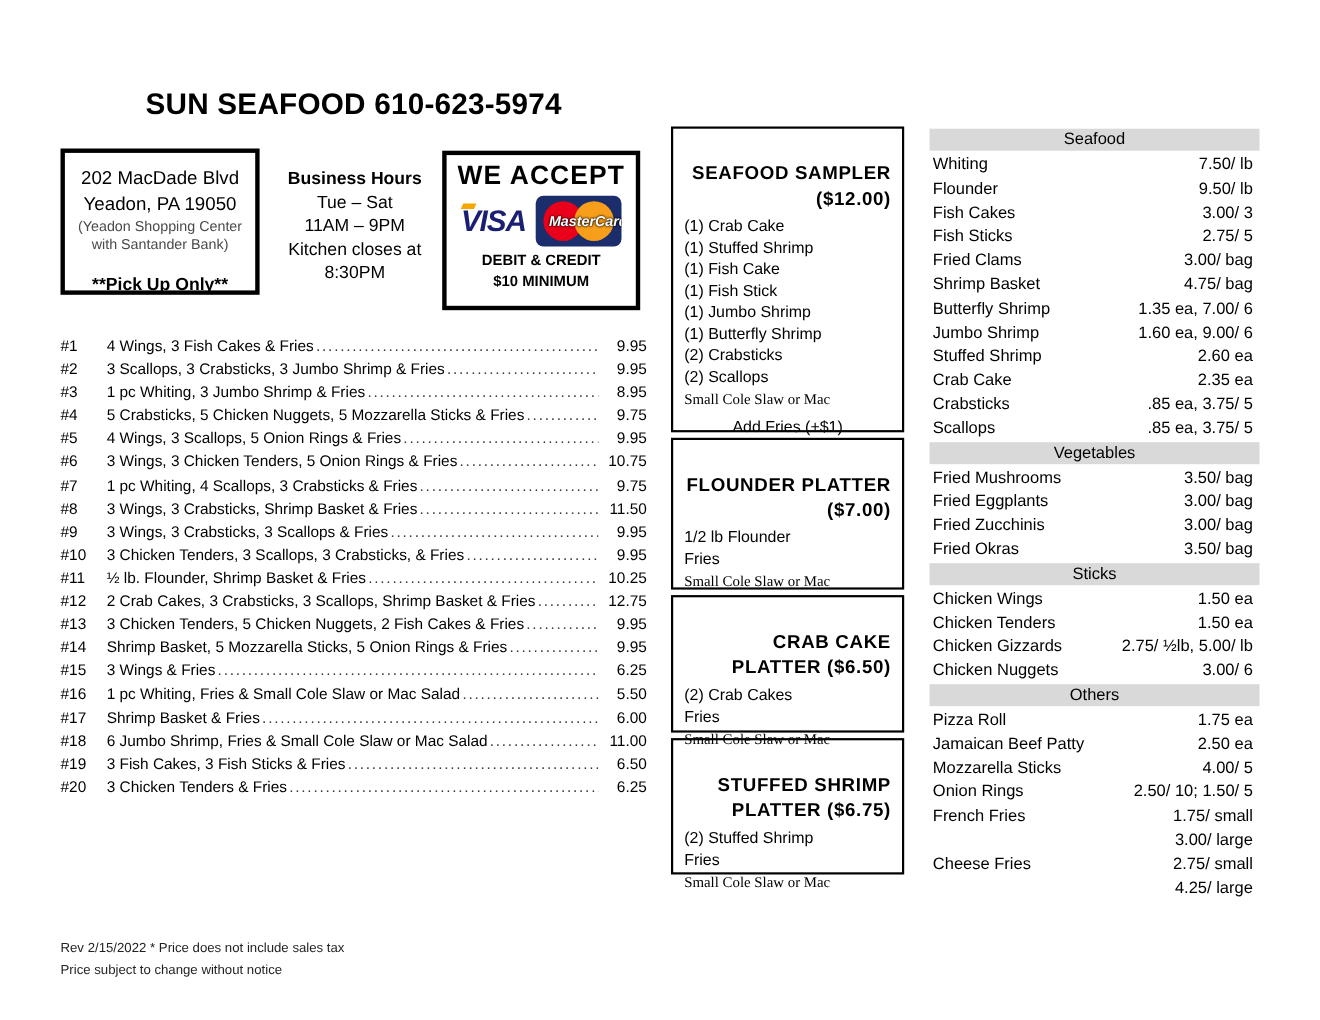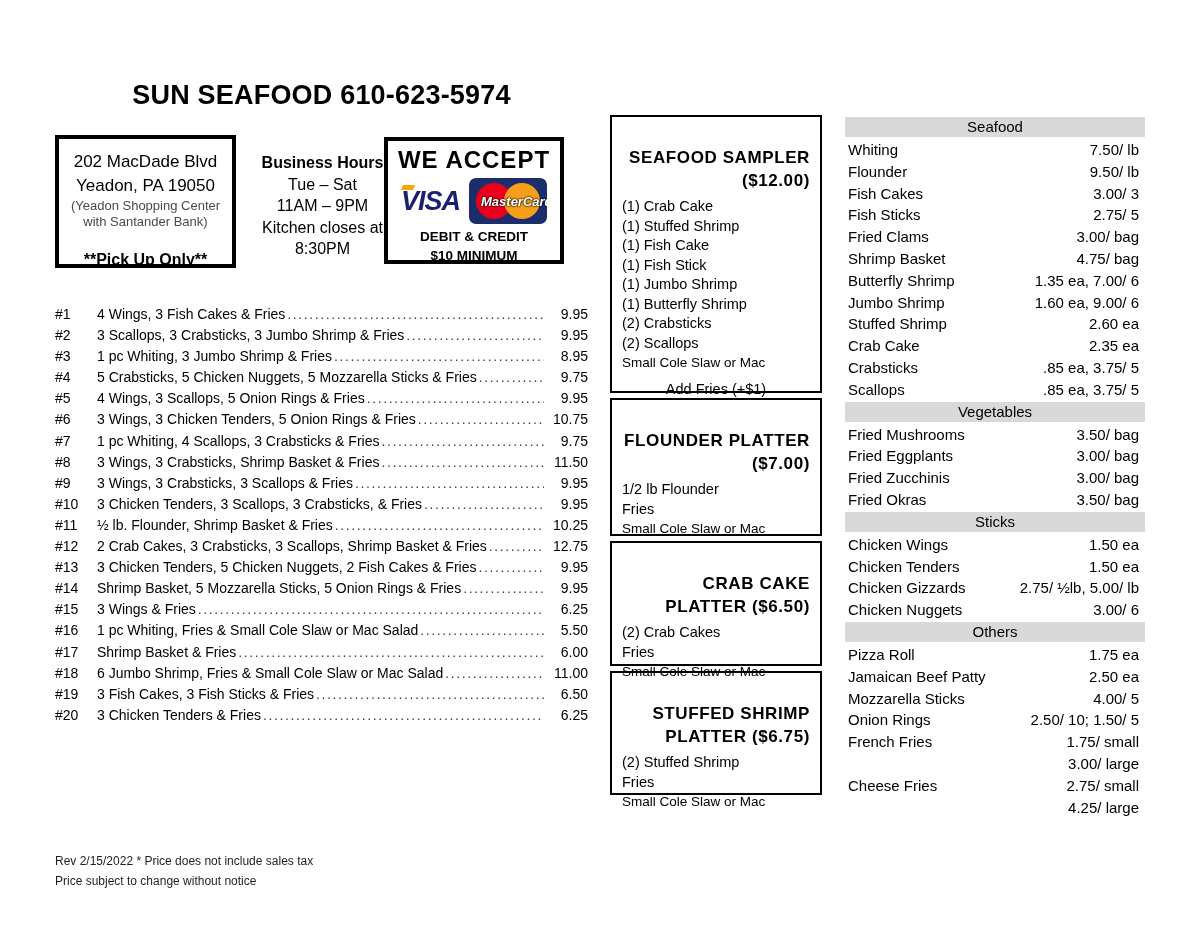--- a/index.html
+++ b/index.html
@@ -35,21 +35,21 @@
 
   
   .hours{
     position:absolute;left:240px;top:152px;width:165px;
     text-align:center;font-size:16px;line-height:21.5px;
   }
   .hours-head{font-weight:bold;}
 
   
   .payment-box{
-    position:absolute;left:384px;top:137px;width:180px;height:127px;
+    position:absolute;left:402px;top:137px;width:180px;height:145px;
     border:4px solid #000;text-align:center;padding-top:5px;
   }
   .pay-head{font-size:24px;font-weight:bold;letter-spacing:1px;}
   .logos{display:flex;justify-content:center;align-items:center;gap:9px;margin-top:4px;height:46px;}
   .visa-logo{
     position:relative;font-style:italic;font-weight:bold;font-size:27px;
     color:var(--visa-blue);letter-spacing:-1px;line-height:1;
   }
   .visa-flag{
     position:absolute;left:1px;top:-3px;width:12px;height:5px;
@@ -88,21 +88,21 @@
   }
   .platter-box:nth-of-type(1){height:278px;}
   .platter-box:nth-of-type(2){height:138px;}
   .platter-box:nth-of-type(3){height:125px;}
   .platter-box:nth-of-type(4){height:124px;}
   .platter-head{
     text-align:right;font-weight:bold;font-size:17px;line-height:22.5px;
     letter-spacing:0.6px;margin:24px 0 5px;
   }
   .platter-item{font-size:14.5px;line-height:19.5px;}
-  .platter-side{font-size:13.5px;line-height:19px;}
+  .platter-side{font-size:13.5px;line-height:19px;font-family:Liberation Serif, serif;}
   .platter-note{font-size:14.5px;text-align:center;margin-top:9px;}
   .platter-note:empty{display:none;}
 
   
   .price-col{position:absolute;left:845px;top:116px;width:300px;font-size:15px;}
   .section-bar{
     background:var(--section-header-bg);text-align:center;
     font-size:15px;line-height:20px;height:20px;margin:1px 0 2px;
   }
   .price-row{display:flex;justify-content:space-between;line-height:21.8px;height:21.8px;padding:0 6px 0 3px;white-space:nowrap;}

